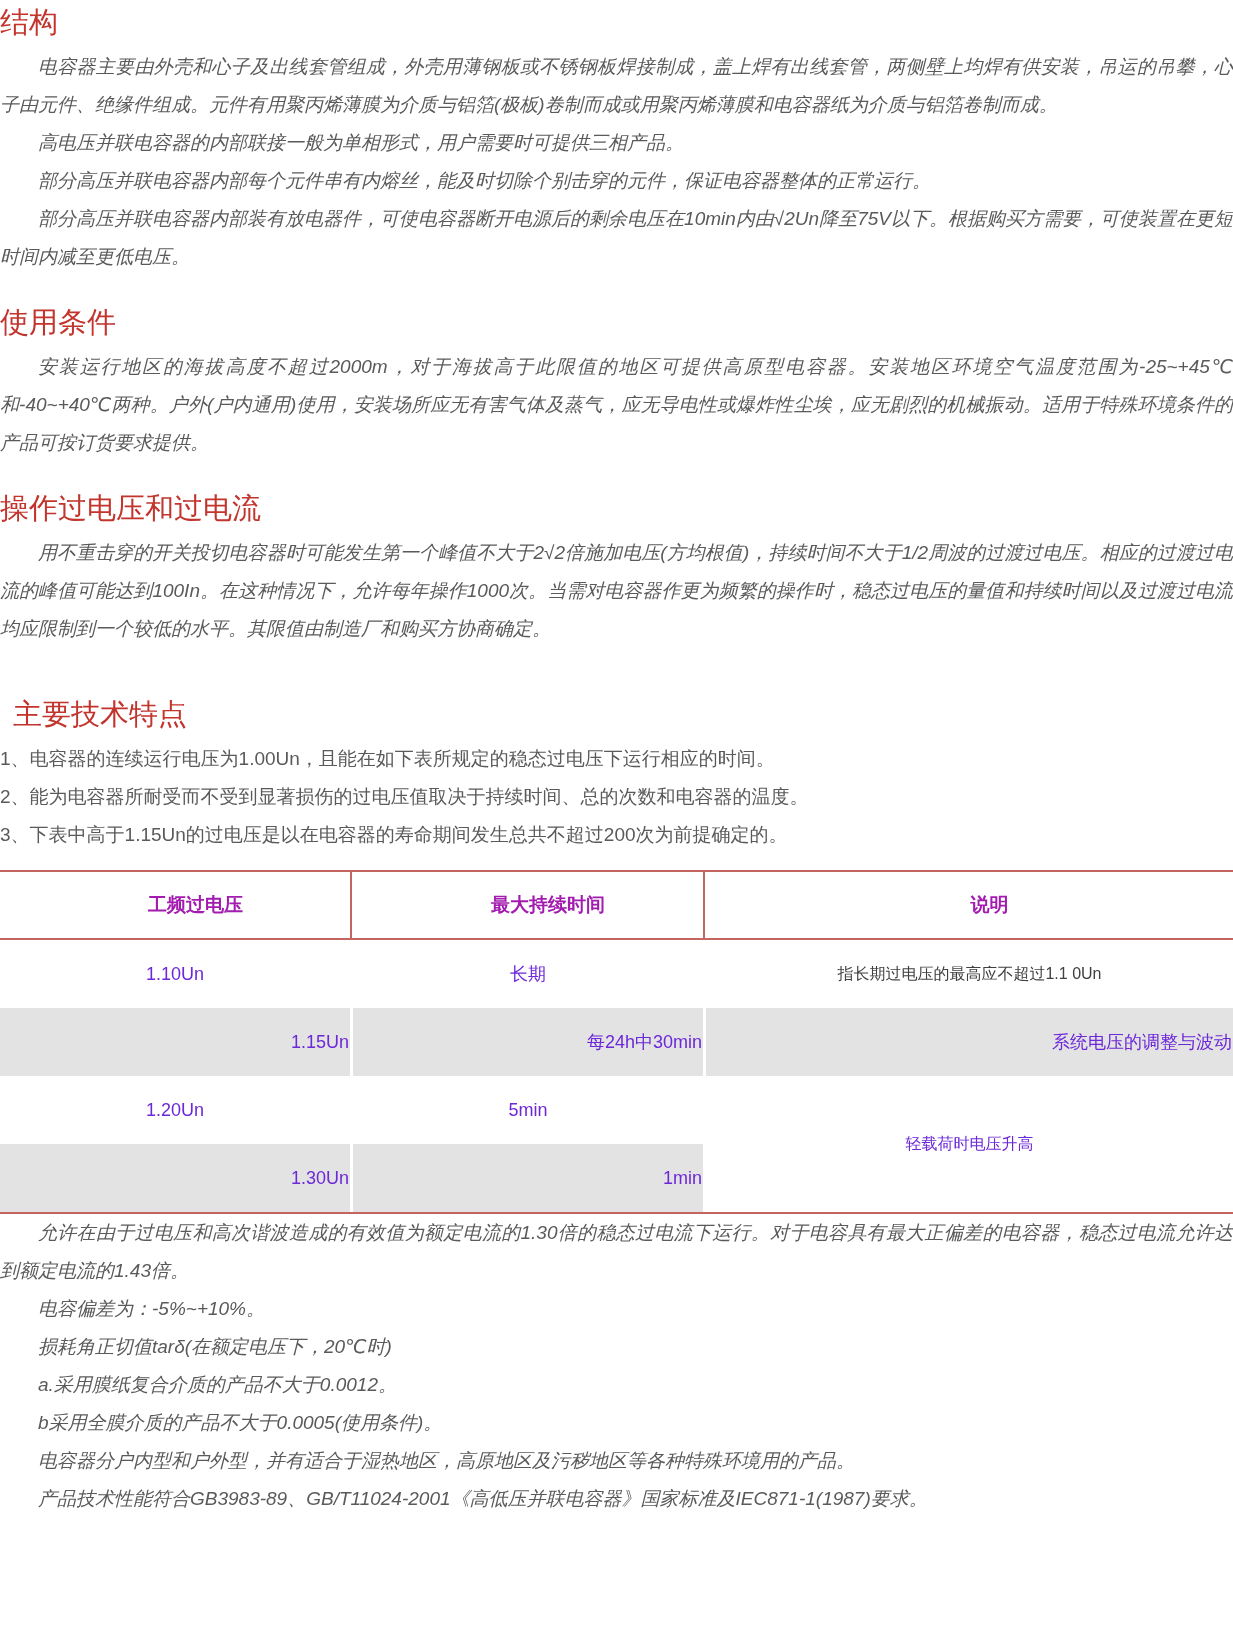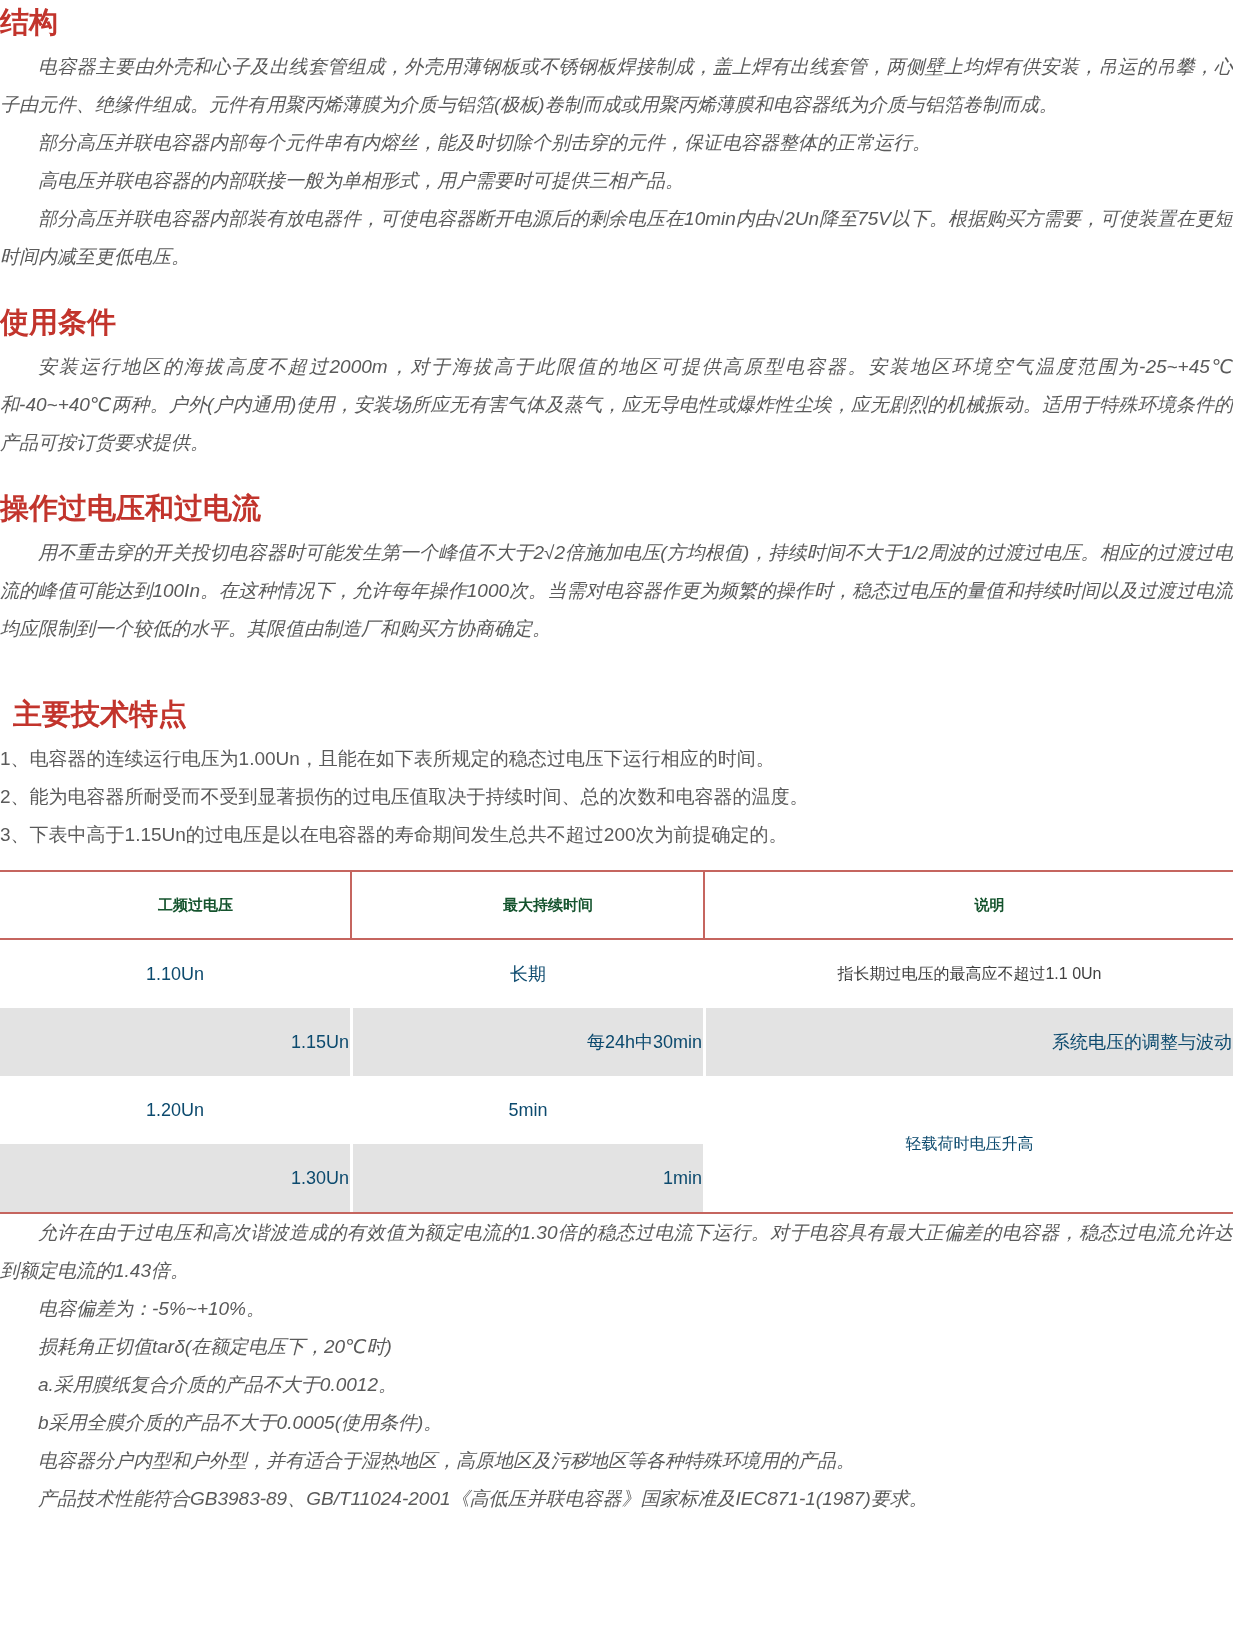--- a/index.html
+++ b/index.html
@@ -15,21 +15,21 @@
     -webkit-font-smoothing: antialiased;
   }
   .doc {
     width: 1233px;
     margin: 0;
   }
   h2.sec-heading {
     color: #c2342c;
     font-size: 29px;
     line-height: 36px;
-    font-weight: 700;
+    font-weight: 400;
     margin: 28px 0 8px 0;
   }
   h2.first {
     margin-top: 4px;
   }
   h2.gap-lg {
     margin-top: 48px;
     padding-left: 13px;
   }
   p.body-line {
@@ -47,36 +47,36 @@
     width: 1233px;
     margin: 16px 0 0 0;
     border-collapse: separate;
     border-spacing: 0;
     border-top: 2px solid #c5655f;
     border-bottom: 2px solid #c5655f;
     table-layout: fixed;
   }
   table.ov-table th {
     height: 64px;
-    font-size: 15px;
+    font-size: 19px;
     font-weight: bold;
-    color: #14532d;
+    color: #a21caf;
     text-align: center;
     vertical-align: middle;
     border-bottom: 2px solid #c5655f;
     background: #ffffff;
     padding-left: 42px;
   }
   table.ov-table th.vline {
     border-left: 2px solid #c5655f;
   }
   table.ov-table td {
     height: 66px;
     font-size: 18px;
-    color: #0c4a6e;
+    color: #6d28d9;
     text-align: center;
     vertical-align: middle;
     background: #ffffff;
   }
   table.ov-table tr.shaded td {
     background: #e3e3e3;
     text-align: right;
   }
   table.ov-table td.gap {
     border-left: 3px solid #ffffff;
@@ -93,22 +93,22 @@
     margin-top: 24px;
   }
 </style>
 </head>
 <body>
 
 <div class="doc">
 
   <h2 class="sec-heading first">结构</h2>
   <p class="body-line indent">电容器主要由外壳和心子及出线套管组成，外壳用薄钢板或不锈钢板焊接制成，盖上焊有出线套管，两侧壁上均焊有供安装，吊运的吊攀，心子由元件、绝缘件组成。元件有用聚丙烯薄膜为介质与铝箔(极板)卷制而成或用聚丙烯薄膜和电容器纸为介质与铝箔卷制而成。</p>
+  <p class="body-line indent">高电压并联电容器的内部联接一般为单相形式，用户需要时可提供三相产品。</p>
   <p class="body-line indent">部分高压并联电容器内部每个元件串有内熔丝，能及时切除个别击穿的元件，保证电容器整体的正常运行。</p>
-  <p class="body-line indent">高电压并联电容器的内部联接一般为单相形式，用户需要时可提供三相产品。</p>
   <p class="body-line indent">部分高压并联电容器内部装有放电器件，可使电容器断开电源后的剩余电压在10min内由√2Un降至75V以下。根据购买方需要，可使装置在更短时间内减至更低电压。</p>
 
   <h2 class="sec-heading">使用条件</h2>
   <p class="body-line indent">安装运行地区的海拔高度不超过2000m，对于海拔高于此限值的地区可提供高原型电容器。安装地区环境空气温度范围为-25~+45℃和-40~+40℃两种。户外(户内通用)使用，安装场所应无有害气体及蒸气，应无导电性或爆炸性尘埃，应无剧烈的机械振动。适用于特殊环境条件的产品可按订货要求提供。</p>
 
   <h2 class="sec-heading">操作过电压和过电流</h2>
   <p class="body-line indent">用不重击穿的开关投切电容器时可能发生第一个峰值不大于2√2倍施加电压(方均根值)，持续时间不大于1/2周波的过渡过电压。相应的过渡过电流的峰值可能达到100In。在这种情况下，允许每年操作1000次。当需对电容器作更为频繁的操作时，稳态过电压的量值和持续时间以及过渡过电流均应限制到一个较低的水平。其限值由制造厂和购买方协商确定。</p>
 
   <h2 class="sec-heading gap-lg">主要技术特点</h2>
   <p class="body-line">1、电容器的连续运行电压为1.00Un，且能在如下表所规定的稳态过电压下运行相应的时间。</p>

